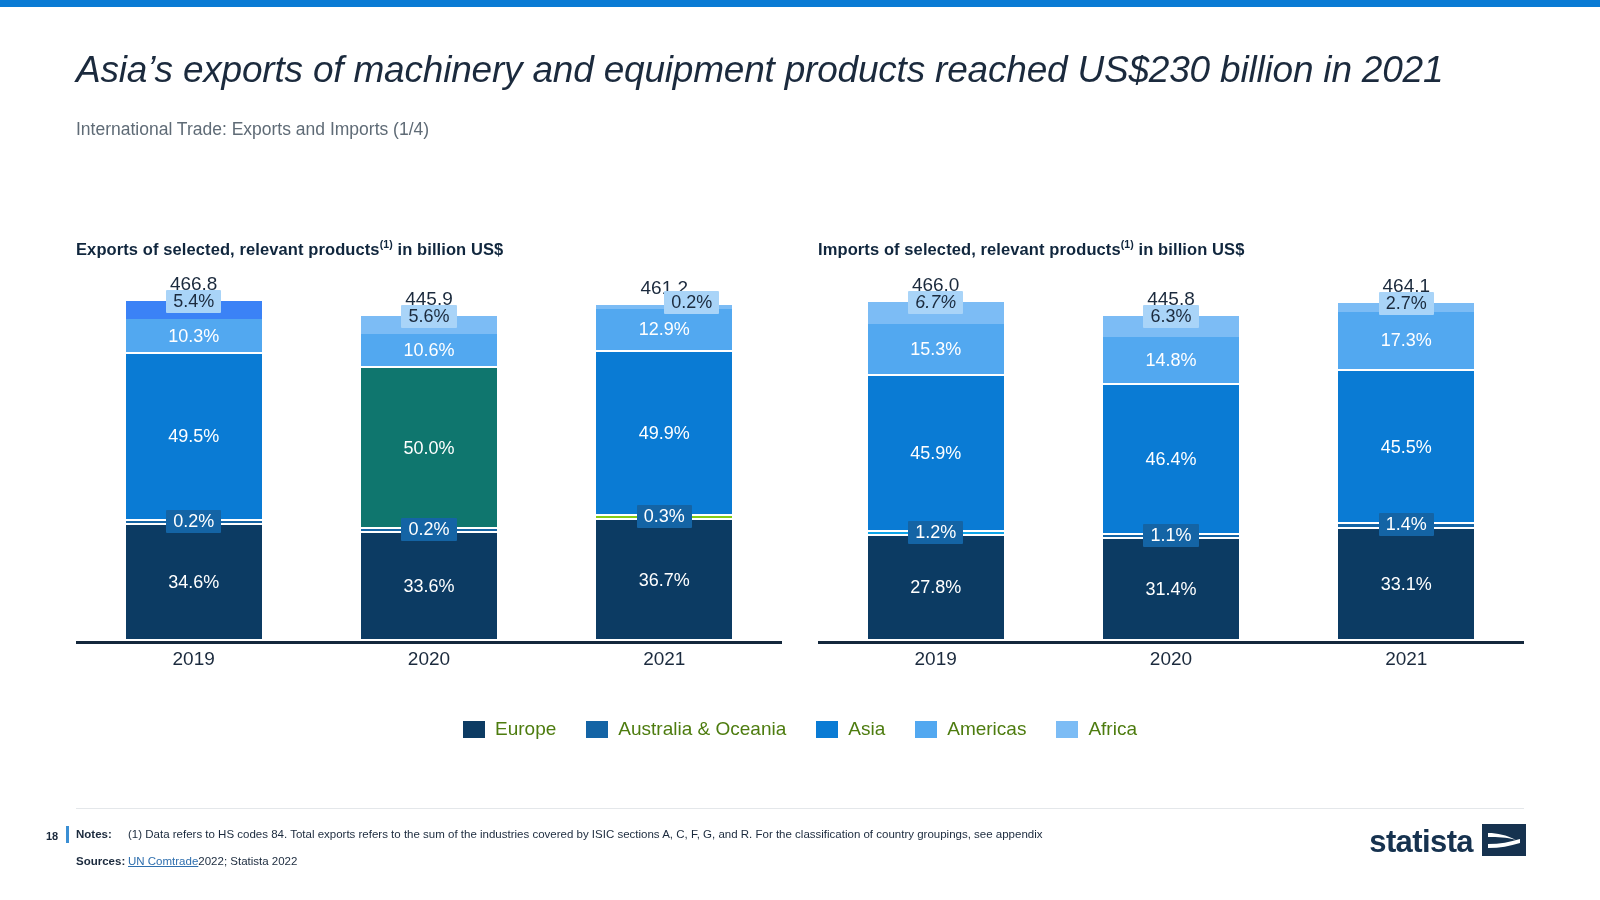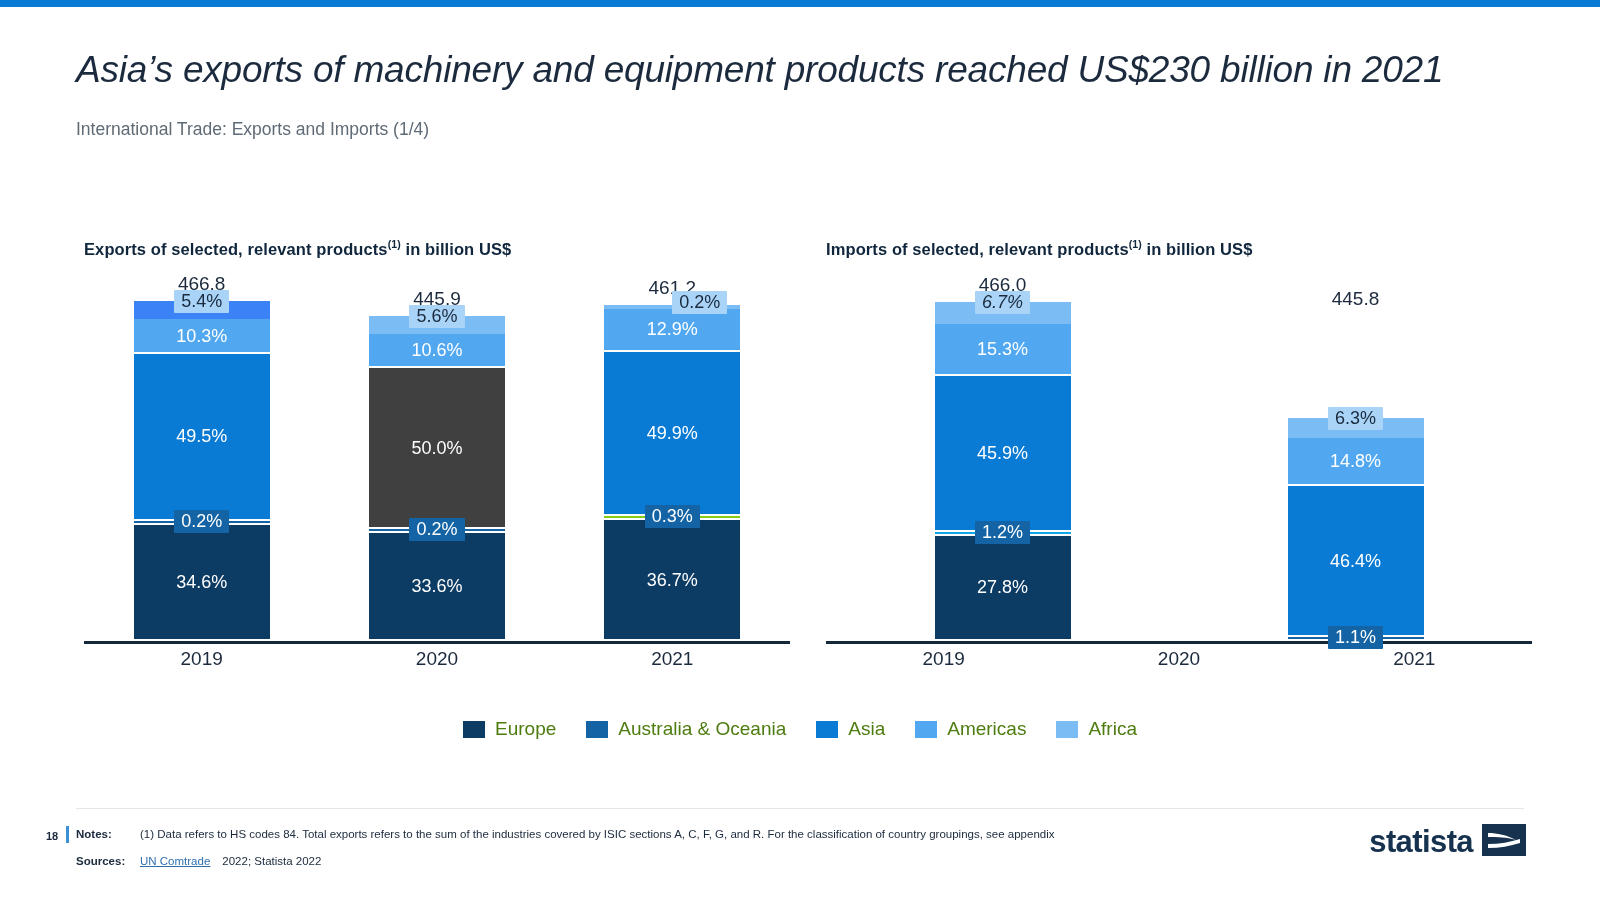--- a/index.html
+++ b/index.html
@@ -37,21 +37,21 @@
   .subtitle {
     margin-top: 24px;
     font-size: 17.5px;
     color: #5f6b76;
     font-weight: 400;
   }
 
   
   .panels {
     position: absolute;
-    top: 238px; left: 84px;
+    top: 238px; left: 76px;
     width: 1448px; height: 480px;
     display: flex;
     gap: 36px;
   }
   .panel { position: relative; width: 706px; height: 480px; }
   .panel-title {
     font-size: 16.5px; font-weight: bold; color: #10263d;
     letter-spacing: 0.1px;
     margin: 0 0 0 0;
     height: 30px;
@@ -173,21 +173,21 @@
   .page-num {
     position: absolute; left: 46px; top: 22px;
     font-size: 11px; font-weight: bold; color: #1b2a3d;
   }
   .page-bar {
     position: absolute; left: 66px; top: 18px;
     width: 3px; height: 17px; background: #3b8fd4;
   }
   .notes-row, .sources-row {
     position: absolute; left: 76px;
-    display: flex; align-items: center; gap: 12px;
+    display: flex; align-items: center; gap: 0;
     font-size: 11.5px; color: #1b2a3d;
   }
   .notes-row { top: 20px; }
   .sources-row { top: 47px; }
   .f-label { font-weight: bold; width: 52px; display: inline-block; }
   .f-text { color: #1b2a3d; }
   .link { color: #2f6fae; text-decoration: underline; }
 
   .logo {
     position: absolute; right: 74px; top: 16px;
@@ -241,21 +241,21 @@
             </div>
             <div class="bar-group">
               <div class="bar-total" style="bottom: 330.777px;">445.9</div>
               <div class="stack" style="height: 324.777px;">
                 <div class="seg callout callout-light" style="height: 18.1875px; background: rgb(124, 188, 245);">
                   <span class="seg-label">5.6%</span>
                 </div>
                 <div class="seg" style="height: 34.4264px; background: rgb(82, 168, 240);">
                   <span class="seg-label">10.6%</span>
                 </div>
-                <div class="seg" style="height: 162.389px; background: #404040;">
+                <div class="seg" style="height: 162.389px; background: #0f766e;">
                   <span class="seg-label">50.0%</span>
                 </div>
                 <div class="seg callout callout-dark" style="height: 4px; background: rgb(20, 100, 165);">
                   <span class="seg-label">0.2%</span>
                 </div>
                 <div class="seg" style="height: 109.125px; background: rgb(12, 59, 99);">
                   <span class="seg-label">33.6%</span>
                 </div>
               </div>
             </div>
@@ -322,20 +322,43 @@
                   <span class="seg-label">6.3%</span>
                 </div>
                 <div class="seg" style="height: 48.0562px; background: rgb(82, 168, 240);">
                   <span class="seg-label">14.8%</span>
                 </div>
                 <div class="seg" style="height: 150.663px; background: rgb(10, 123, 212);">
                   <span class="seg-label">46.4%</span>
                 </div>
                 <div class="seg callout callout-dark" style="height: 4px; background: rgb(20, 100, 165);">
                   <span class="seg-label">1.1%</span>
+                </div>
+                <div class="seg" style="height: 101.957px; background: rgb(12, 59, 99);">
+                  <span class="seg-label">31.4%</span>
+                </div>
+              </div>
+            </div>
+            <div class="bar-group">
+              <div class="bar-total" style="bottom: 344.033px;">464.1</div>
+              <div class="stack" style="height: 338.033px;">
+                <div class="seg callout callout-light" style="height: 9.1269px; background: rgb(124, 188, 245);">
+                  <span class="seg-label">2.7%</span>
+                </div>
+                <div class="seg" style="height: 58.4798px; background: rgb(82, 168, 240);">
+                  <span class="seg-label">17.3%</span>
+                </div>
+                <div class="seg" style="height: 153.805px; background: rgb(10, 123, 212);">
+                  <span class="seg-label">45.5%</span>
+                </div>
+                <div class="seg callout callout-dark" style="height: 4.73247px; background: rgb(20, 100, 165);">
+                  <span class="seg-label">1.4%</span>
+                </div>
+                <div class="seg" style="height: 111.889px; background: rgb(12, 59, 99);">
+                  <span class="seg-label">33.1%</span>
                 </div>
               </div>
             </div>
           </div>
         <div class="x-labels" id="imports-xlabels">
             <div class="x-label">2019</div>
             <div class="x-label">2020</div>
             <div class="x-label">2021</div>
           </div>
       </div>

